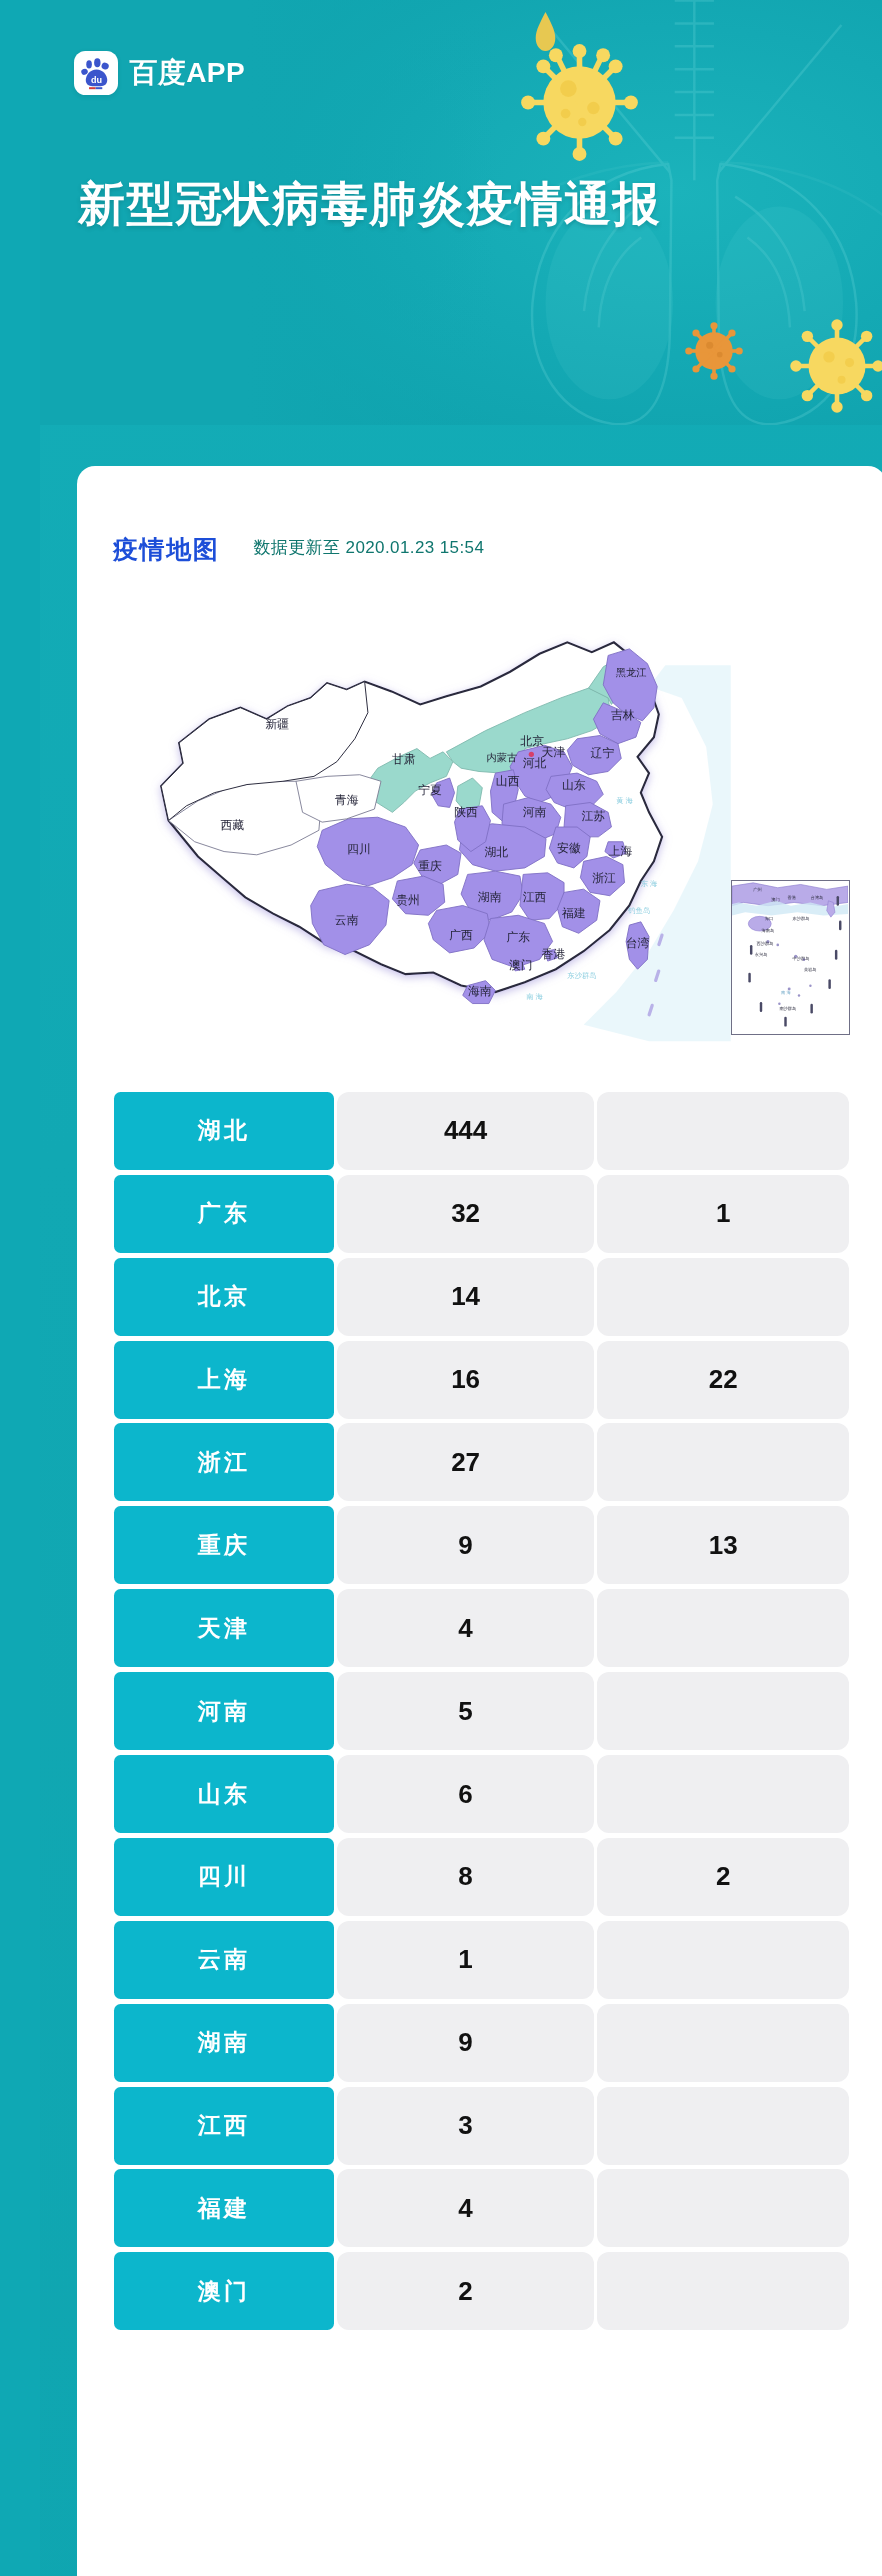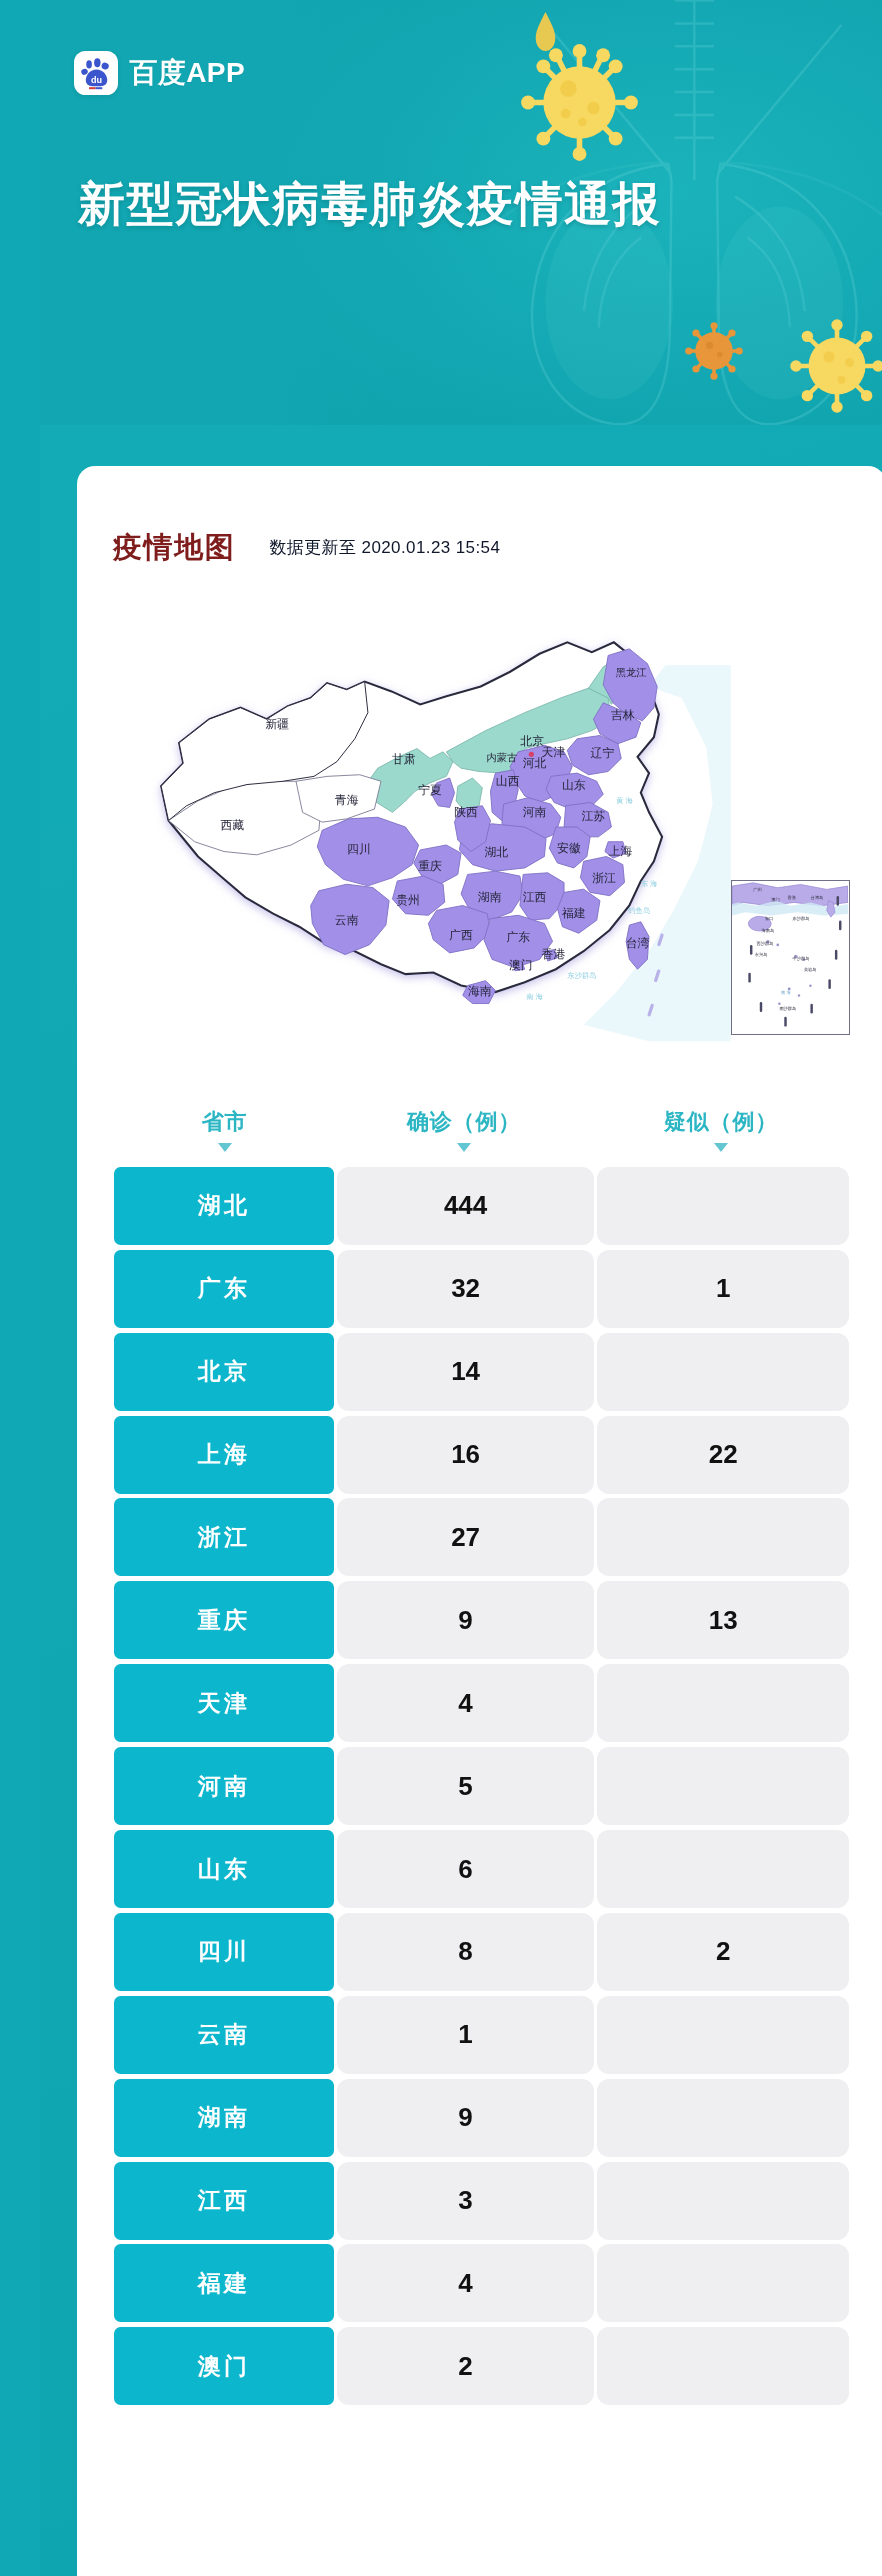--- a/index.html
+++ b/index.html
@@ -75,26 +75,26 @@
     width:809px; height:2110px;
     background:#fff;
     border-radius:18px 18px 0 0;
     overflow:hidden;
   }
   .card-head {
     position:relative; height:96px;
     display:flex; align-items:flex-end; padding:0 34px 0 36px;
   }
   .card-title {
-    font-size:29px; font-weight:bold; color:#7f1d1d;
+    font-size:25px; font-weight:bold; color:#1d4ed8;
     letter-spacing:1.6px; line-height:1;
   }
   .card-updated {
     margin-left:34px; margin-bottom:3.3px;
-    font-size:17px; color:#0f172a; letter-spacing:0.4px;
+    font-size:17px; color:#0f766e; letter-spacing:0.4px;
     white-space:nowrap;
   }
 
   
   .map-wrap {
     position:relative; width:809px; height:507px;
     margin-top:4.9px;
   }
   .map-svg { position:absolute; left:0; top:0; }
   .sea-label { fill:#8ecfe0; font-size:9px; font-family:"Liberation Sans",sans-serif; }
@@ -561,34 +561,20 @@
             <text x="88" y="110">黄岩岛</text>
             <text x="60" y="138" fill="#6fa8c8">南 海</text>
             <text x="58" y="158">南沙群岛</text>
           </g>
         </svg>
       </div>
 
     </div>
 
     <div class="table">
-      <div class="thead">
-        <div class="th c1">
-          <span class="th-label">省市</span>
-          <span class="caret"></span>
-        </div>
-        <div class="th c2">
-          <span class="th-label">确诊（例）</span>
-          <span class="caret"></span>
-        </div>
-        <div class="th c3">
-          <span class="th-label">疑似（例）</span>
-          <span class="caret"></span>
-        </div>
-      </div>
       <div id="tbody">
           <div class="trow">
             <div class="cell-prov">湖北</div>
             <div class="cell-num c2">444</div>
             <div class="cell-num c3"></div>
           </div>
           <div class="trow">
             <div class="cell-prov">广东</div>
             <div class="cell-num c2">32</div>
             <div class="cell-num c3">1</div>

